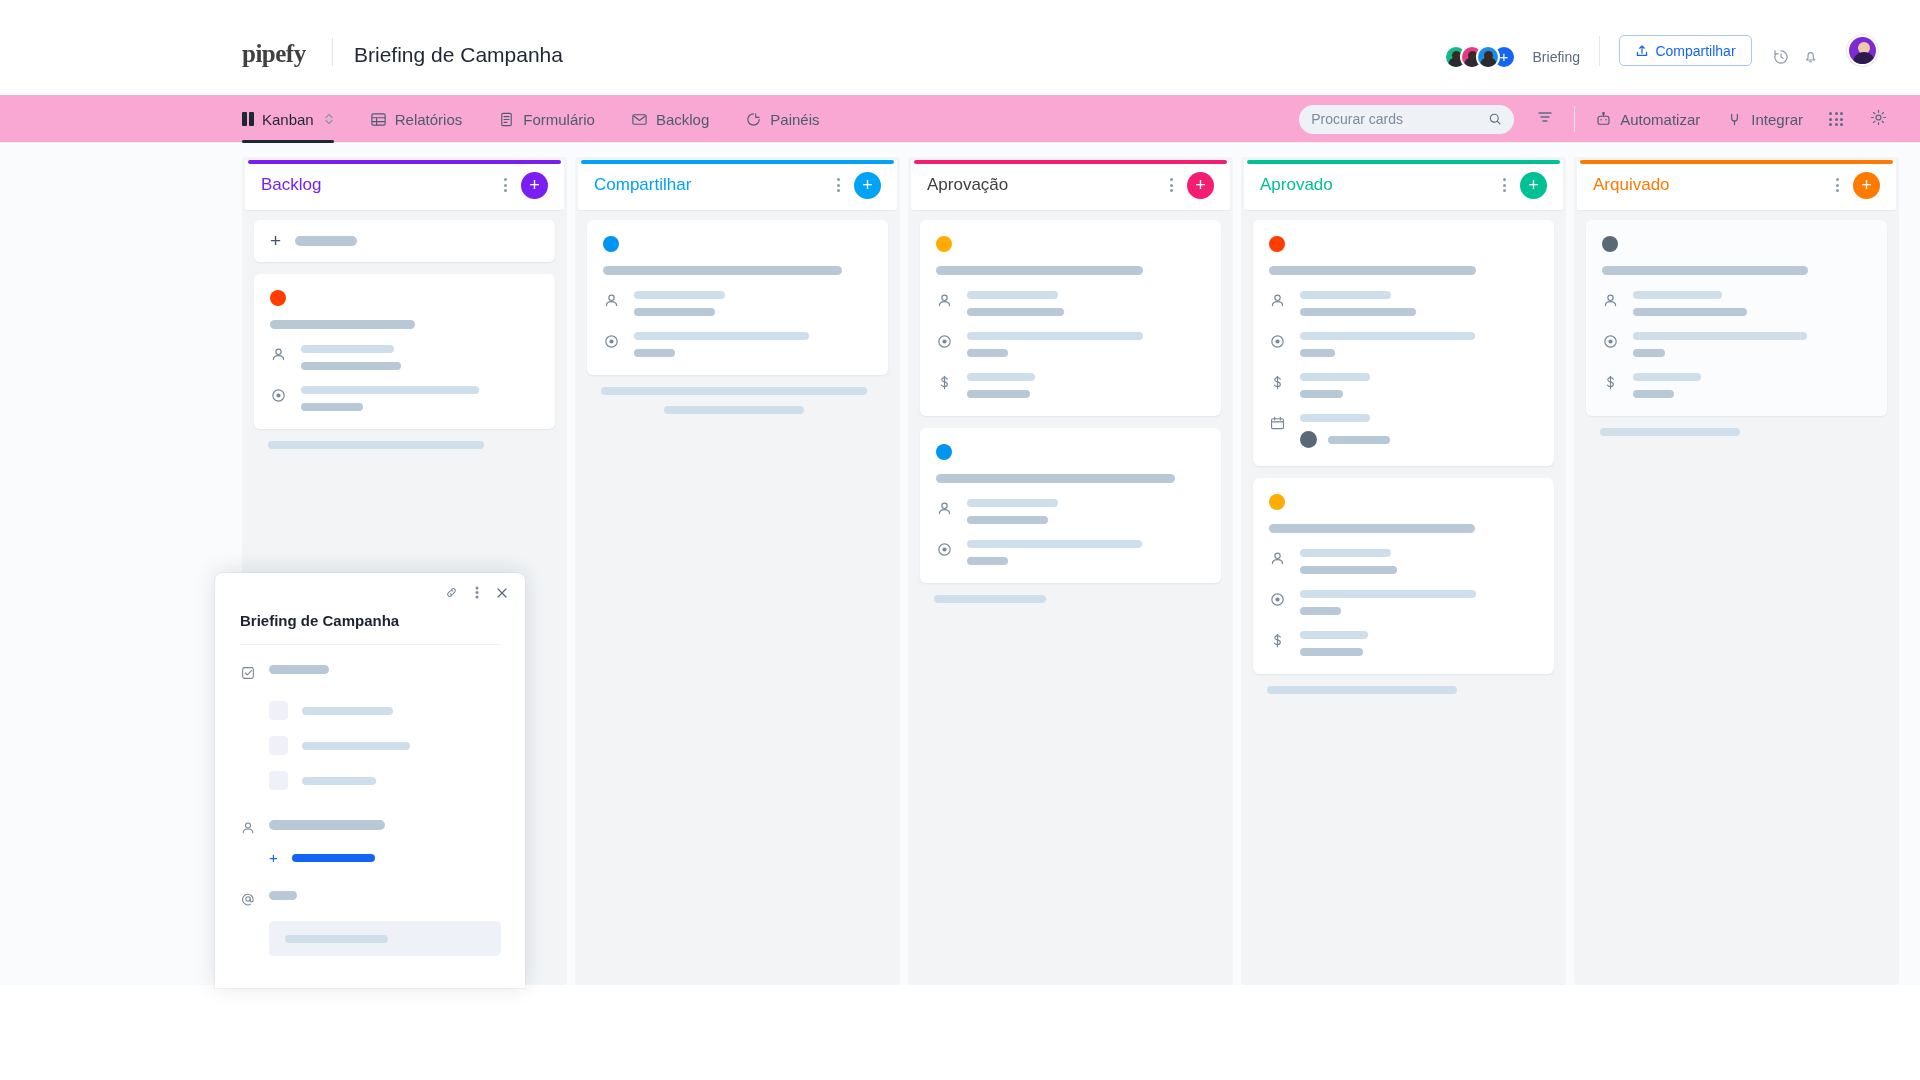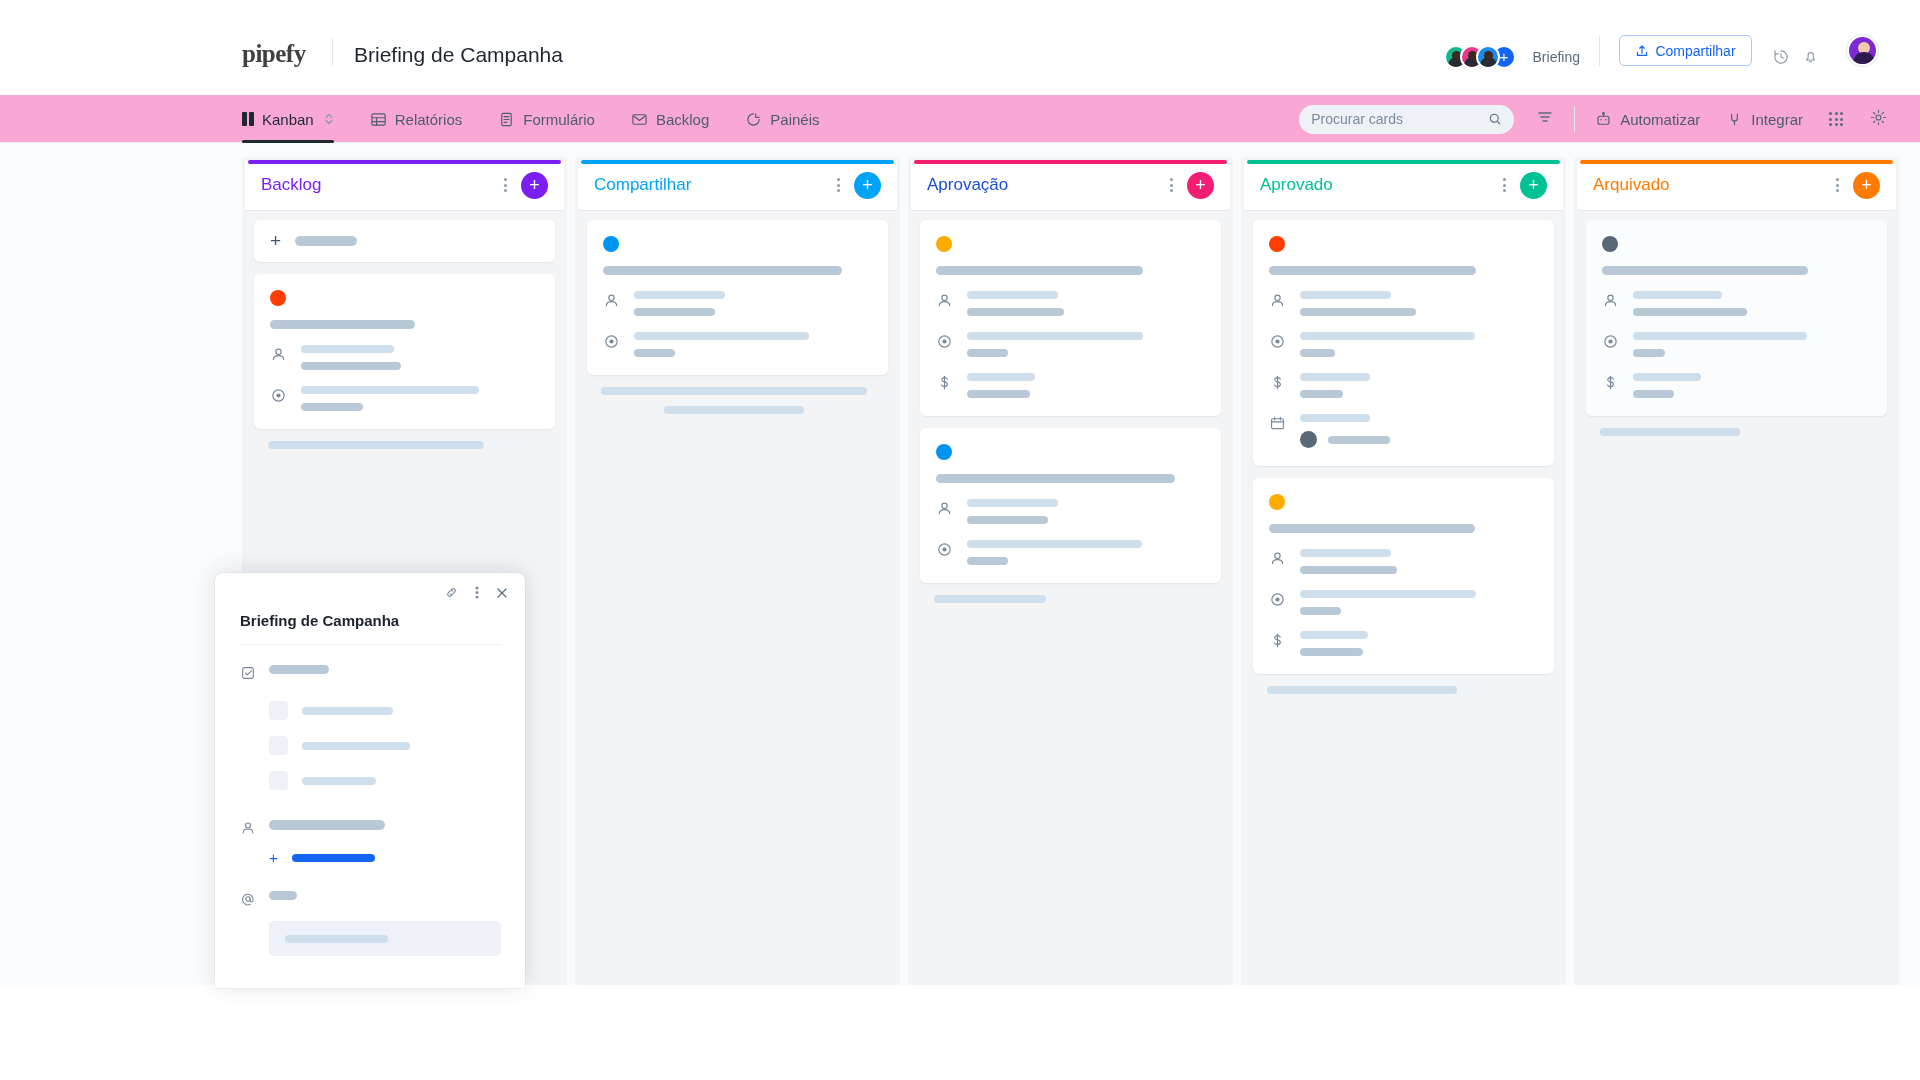--- a/index.html
+++ b/index.html
@@ -376,21 +376,21 @@
       </div>
             <div class="ghost">
               <span class="sk" style="width:266px;"></span>
               <span class="sk" style="width:140px;margin-left:63px;"></span>
             </div>
           </div>
         </div>
         <div class="column">
           <div class="col-head">
        <span class="col-bar" style="background:#f31e72;"></span>
-       <span class="col-title" style="color:#1d4ed8;">Aprovação</span>
+       <span class="col-title" style="color:#404040;">Aprovação</span>
        <span class="col-dots">
               <i></i>
               <i></i>
               <i></i>
             </span>
        <span class="col-add" style="background:#f31e72;">+</span>
      </div>
      <div class="col-body">
             <div class="card">
         <span class="dot" style="background:#ffab00;"></span>

